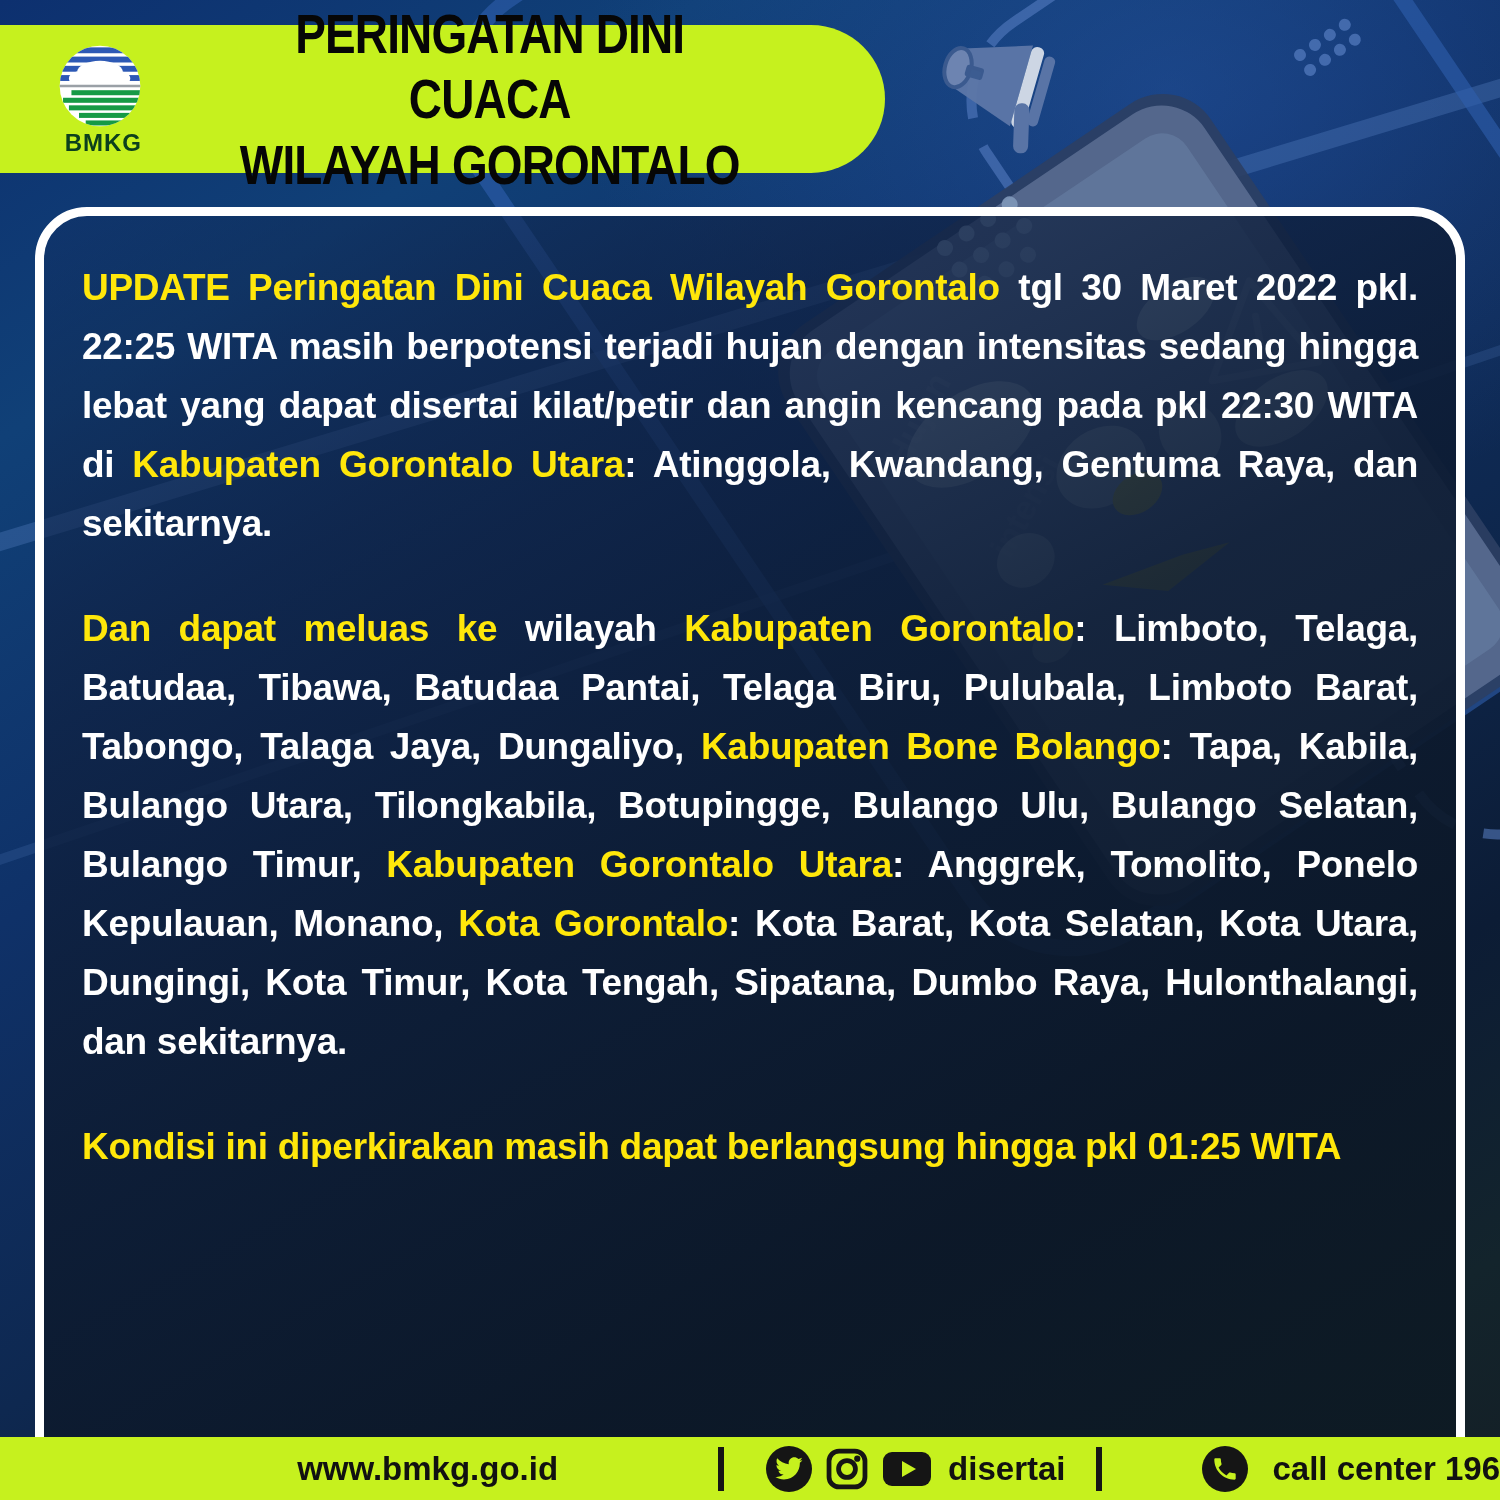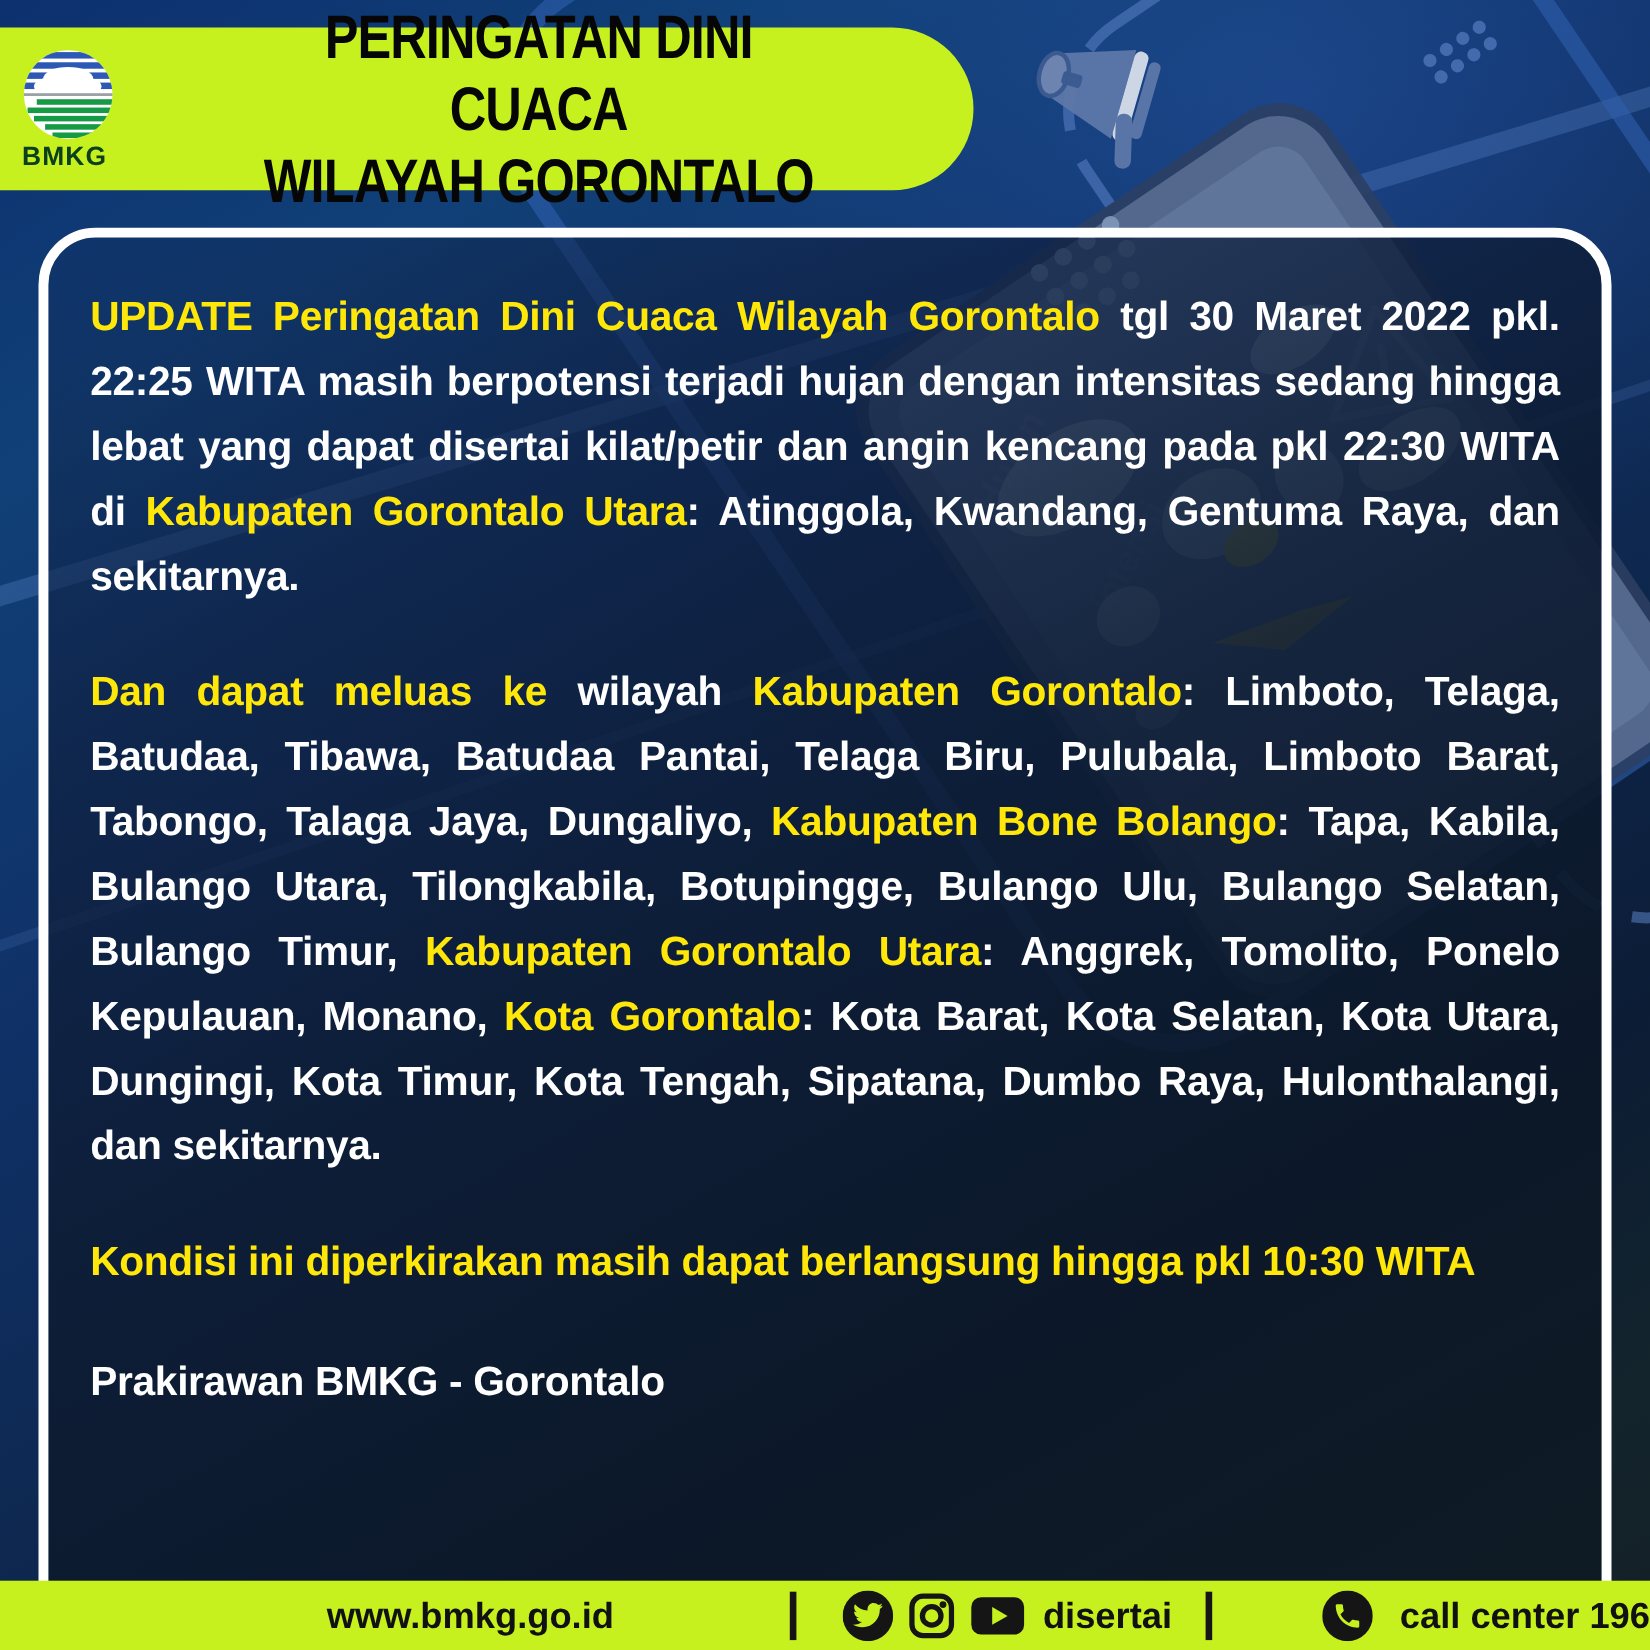--- a/index.html
+++ b/index.html
@@ -15,21 +15,21 @@
       radial-gradient(950px 700px at 78% 6%, rgba(45,95,180,.40), rgba(45,95,180,0) 62%),
       linear-gradient(148deg,#0d306f 0%,#104077 18%,#0f3168 38%,#0e2850 58%,#0c1c35 76%,#13242c 90%,#141f26 100%);
   }
   .deco{position:absolute;inset:0;z-index:1;pointer-events:none;}
   
   .banner{
     position:absolute;top:25px;left:0;width:885px;height:148px;z-index:4;
     background:var(--lime);border-radius:0 80px 80px 0;
     display:flex;align-items:center;
   }
-  .logo-wrap{width:122px;margin-left:20px;display:flex;flex-direction:column;align-items:flex-start;}
+  .logo-wrap{width:122px;margin-left:20px;display:flex;flex-direction:column;align-items:flex-end;}
   .logo-circle{width:84px;height:84px;}
   .logo-text{font-size:24px;font-weight:bold;color:#0c401d;letter-spacing:1px;line-height:1;margin-top:3px;}
   .title{
     flex:1;text-align:center;padding-right:58px;
     font-weight:bold;color:#060606;font-size:56px;line-height:1.17;letter-spacing:-1px;
     transform:scaleX(.82);
   }
   
   .panel{
     position:absolute;left:35px;top:207px;width:1430px;height:1402px;z-index:3;
@@ -172,22 +172,21 @@
   </div>
   <div class="title">
     <div>PERINGATAN DINI CUACA</div>
     <div>WILAYAH GORONTALO</div>
   </div>
 </div>
 
 <div class="panel">
   <p class="body-text"><span class="hl">UPDATE Peringatan Dini Cuaca Wilayah Gorontalo</span><span class="w"> tgl 30 Maret 2022 pkl. 22:25 WITA masih berpotensi terjadi hujan dengan intensitas sedang hingga lebat yang dapat disertai kilat/petir dan angin kencang pada pkl 22:30 WITA di </span><span class="hl">Kabupaten Gorontalo Utara</span><span class="w">: Atinggola, Kwandang, Gentuma Raya, dan sekitarnya.</span></p>
   <p class="body-text"><span class="hl">Dan dapat meluas ke</span><span class="w"> wilayah </span><span class="hl">Kabupaten Gorontalo</span><span class="w">: Limboto, Telaga, Batudaa, Tibawa, Batudaa Pantai, Telaga Biru, Pulubala, Limboto Barat, Tabongo, Talaga Jaya, Dungaliyo, </span><span class="hl">Kabupaten Bone Bolango</span><span class="w">: Tapa, Kabila, Bulango Utara, Tilongkabila, Botupingge, Bulango Ulu, Bulango Selatan, Bulango Timur, </span><span class="hl">Kabupaten Gorontalo Utara</span><span class="w">: Anggrek, Tomolito, Ponelo Kepulauan, Monano, </span><span class="hl">Kota Gorontalo</span><span class="w">: Kota Barat, Kota Selatan, Kota Utara, Dungingi, Kota Timur, Kota Tengah, Sipatana, Dumbo Raya, Hulonthalangi, dan sekitarnya.</span></p>
-  <p class="note">Kondisi ini diperkirakan masih dapat berlangsung hingga pkl 10:30 WITA</p>
-  <p class="sig">Prakirawan BMKG - Gorontalo</p>
+  <p class="note">Kondisi ini diperkirakan masih dapat berlangsung hingga pkl 01:25 WITA</p>
 </div>
 
 <div class="footer">
   <span class="f-web">www.bmkg.go.id</span>
   <span class="f-bar"></span>
   <span class="f-icons">
     <svg class="icon" width="46" height="46" viewBox="0 0 24 24" aria-hidden="true">
       <circle cx="12" cy="12" r="12" fill="#151515"></circle>
       <g transform="translate(12,12) scale(0.68) translate(-12,-13)">
         <path fill="#c6f11e" d="M22.46 6c-.77.35-1.6.58-2.46.69.89-.53 1.56-1.37 1.88-2.38-.83.5-1.75.85-2.72 1.05C18.37 4.5 17.26 4 16 4c-2.35 0-4.27 1.92-4.27 4.29 0 .34.04.67.11.98C8.28 9.09 5.11 7.38 3 4.79c-.37.63-.58 1.37-.58 2.15 0 1.49.75 2.81 1.91 3.56-.71 0-1.37-.2-1.95-.5v.03c0 2.08 1.48 3.82 3.44 4.21a4.22 4.22 0 0 1-1.93.07 4.28 4.28 0 0 0 4 2.98 8.52 8.52 0 0 1-5.33 1.84c-.34 0-.68-.02-1.02-.06C3.44 20.29 5.7 21 8.12 21 16 21 20.33 14.46 20.33 8.79c0-.19 0-.37-.01-.56.84-.6 1.56-1.36 2.13-2.35z"></path>

